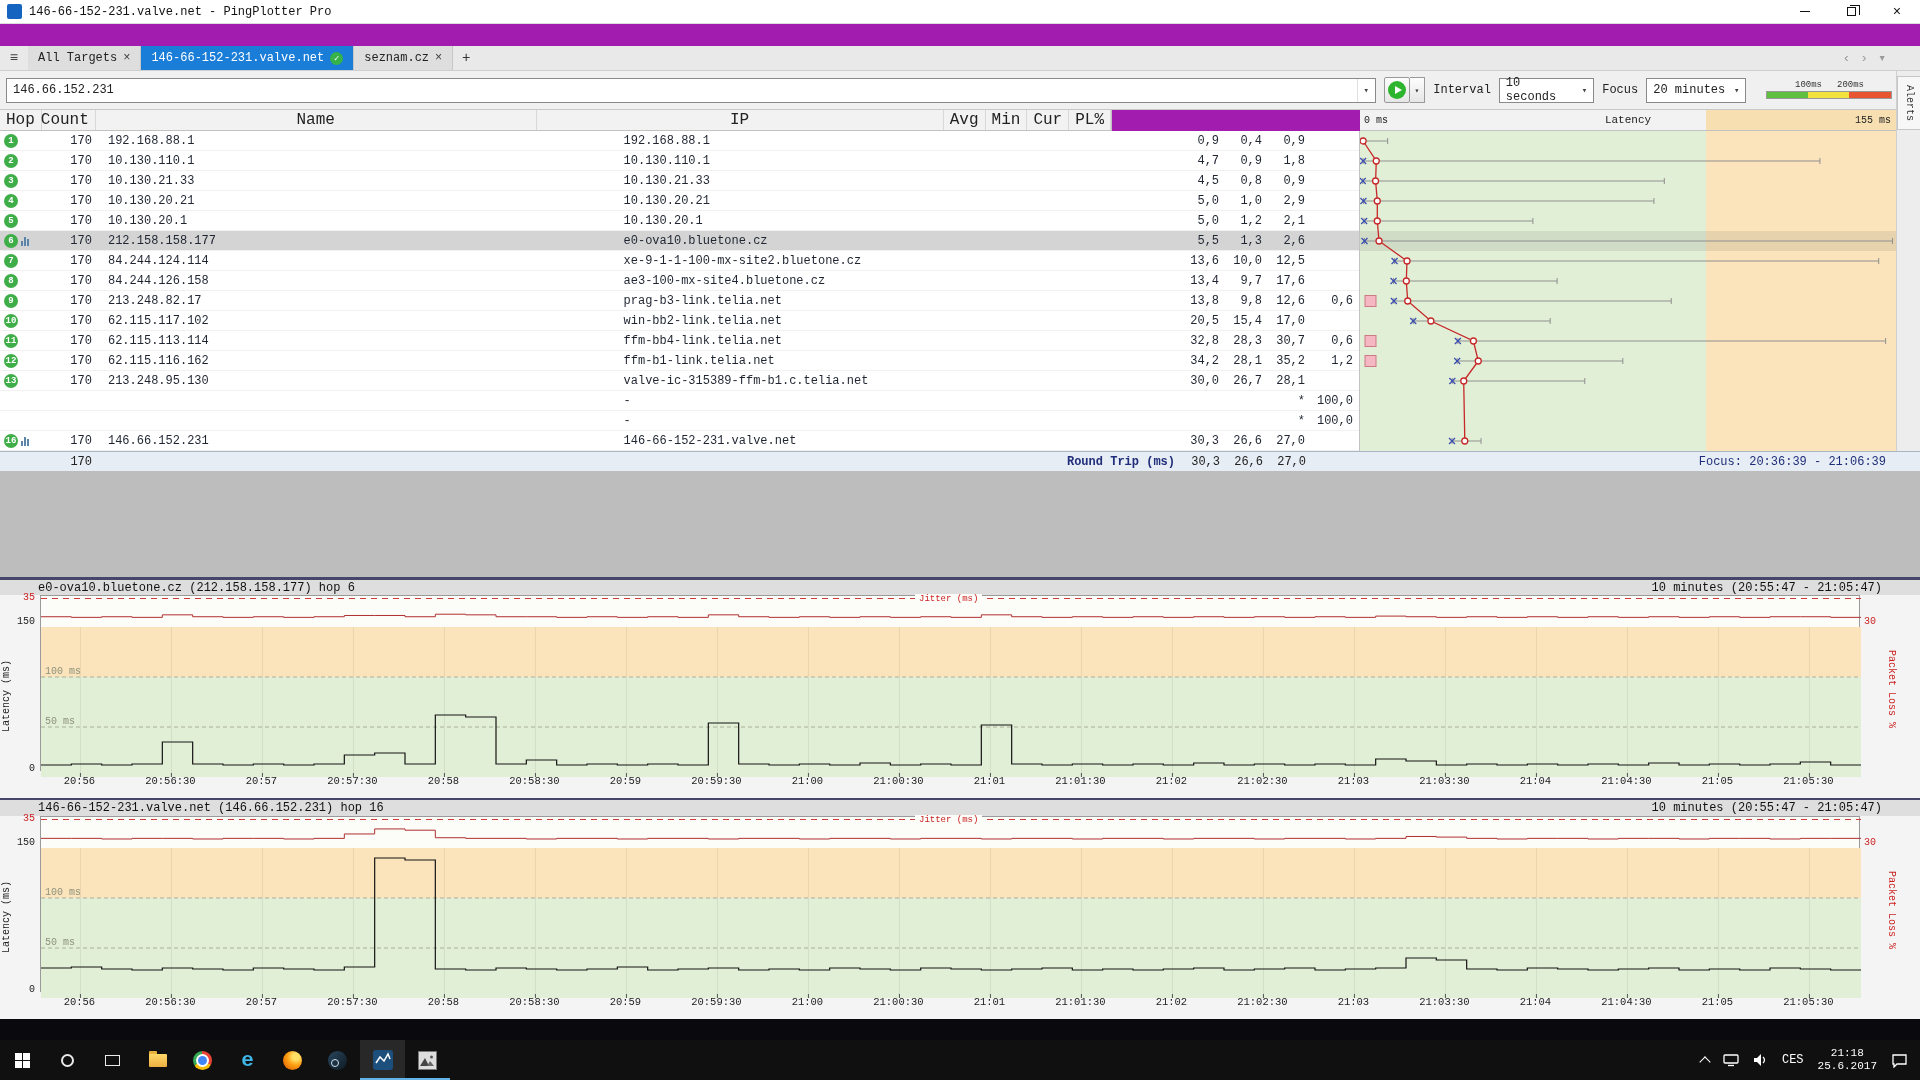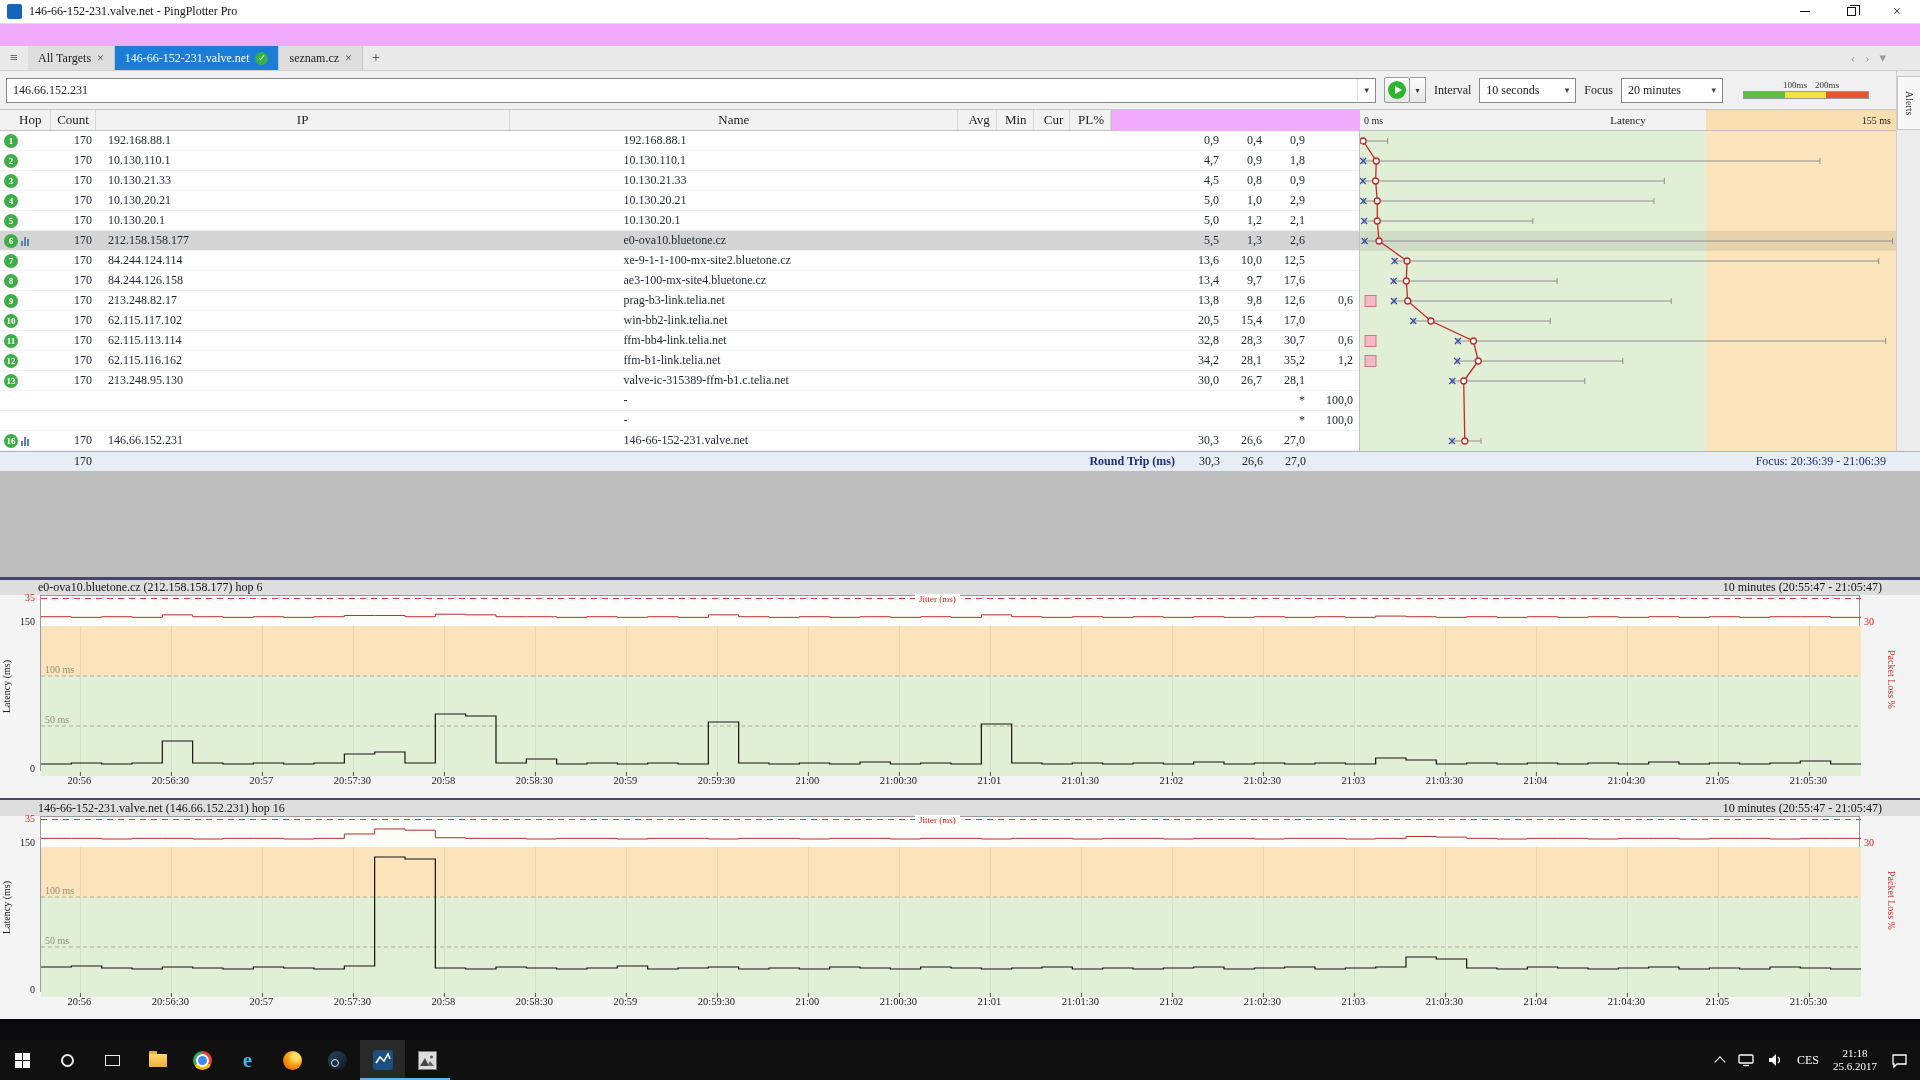--- a/index.html
+++ b/index.html
@@ -1,18 +1,18 @@
 <!DOCTYPE html>
 <html><head>
 <meta charset="utf-8">
 <style>
 *{margin:0;padding:0;box-sizing:border-box;}
 html,body{background:#000;}
-.screen{position:relative;width:1920px;height:1080px;background:#f0abfc;overflow:hidden;
-  font-family:Liberation Serif, serif;color:#222;}
+.screen{position:relative;width:1920px;height:1080px;background:#a21caf;overflow:hidden;
+  font-family:Liberation Mono, monospace;color:#222;}
 
 
 .titlebar{position:absolute;left:0;top:0;width:1920px;height:24px;background:#fff;
   border-bottom:1px solid #dcdcdc;display:flex;align-items:center;}
 .app-icon{width:15px;height:15px;margin:0 7px;border-radius:2px;background:#1565c0;flex:0 0 auto;}
 .title-text{font-size:12px;color:#111;}
 .win-controls{margin-left:auto;display:flex;height:100%;}
 .win-btn{width:46px;height:100%;display:flex;align-items:center;justify-content:center;color:#111;font-size:13px;}
 .min-glyph{width:10px;height:1px;background:#111;display:block;}
 .restore-glyph{width:9px;height:9px;border:1px solid #111;position:relative;background:#fff;}
@@ -50,21 +50,21 @@
 .legend .lab{position:absolute;top:0;font-size:9px;color:#333;transform:translateX(-50%);}
 .legend-bar{position:absolute;top:11px;left:0;width:126px;height:8px;border:1px solid #999;
   background:linear-gradient(to right,#5fbf3f 0 33%,#f2e23d 33% 66%,#e8542f 66% 100%);}
 
 
 .alerts-strip{position:absolute;left:1896px;top:71px;width:24px;height:380px;background:#ededed;border-left:1px solid #cfcfcf;}
 .alerts-tab{margin-top:5px;width:100%;height:54px;background:#f7f7f7;border:1px solid #c6c6c6;border-right:none;display:flex;align-items:center;justify-content:center;}
 .alerts-tab span{writing-mode:vertical-rl;font-size:10px;color:#333;}
 
 
-.thead{position:absolute;left:0;top:110px;width:1112px;height:21px;background:#f2f2f2;border-bottom:1px solid #c2c2c2;display:flex;font-size:13px;color:#222;border-right:1px solid #c2c2c2;padding-left:13px;}
+.thead{position:absolute;left:0;top:110px;width:1112px;height:21px;background:#f2f2f2;border-bottom:1px solid #c2c2c2;display:flex;font-size:16px;color:#222;border-right:1px solid #c2c2c2;}
 .th{display:flex;align-items:center;padding:0 6px;border-right:1px solid #d8d8d8;}
 .w-hop{width:44px;}.w-count{width:54px;}.w-ip{width:520px;}.w-name{width:563px;}
 .w-avg{width:45px;}.w-min{width:43px;}.w-cur{width:43px;}.w-pl{width:48px;}.w-lat{width:536px;}
 .t-center{justify-content:center;}.t-right{justify-content:flex-end;}
 .lat-head{position:absolute;left:1360px;top:110px;width:536px;height:21px;border-bottom:1px solid #c2c2c2;
   background:linear-gradient(to right,#f2f2f2 0 346px,#f7dfb2 346px);display:flex;align-items:center;font-size:11px;color:#222;position:absolute;}
 .lat-head .lh-left{margin-left:4px;font-size:10px;}
 .lat-head .lh-center{position:absolute;left:0;width:100%;text-align:center;}
 .lat-head .lh-right{margin-left:auto;margin-right:5px;font-size:10px;position:relative;}
 .rows{position:absolute;left:0;top:131px;width:1360px;height:320px;background:#fff;border-right:1px solid #c2c2c2;}
@@ -189,37 +189,37 @@
     <span class="tool-select sel-interval">
       <span>10 seconds</span>
       <span class="arrow">▾</span>
     </span>
     <span class="tool-label">Focus</span>
     <span class="tool-select sel-focus">
       <span>20 minutes</span>
       <span class="arrow">▾</span>
     </span>
     <span class="legend">
-      <span class="lab" style="left:52px;">100ms</span>
+      <span class="lab" style="left:42px;">100ms</span>
       <span class="lab" style="left:84px;">200ms</span>
       <span class="legend-bar"></span>
     </span>
   </div>
 
   <div class="alerts-strip">
     <div class="alerts-tab">
         <span>Alerts</span>
       </div>
   </div>
 
   <div class="thead">
     <div class="th w-hop">Hop</div>
     <div class="th w-count t-right">Count</div>
+    <div class="th w-name t-center">Name</div>
     <div class="th w-ip t-center">IP</div>
-    <div class="th w-name t-center">Name</div>
     <div class="th w-avg t-right">Avg</div>
     <div class="th w-min t-right">Min</div>
     <div class="th w-cur t-right">Cur</div>
     <div class="th w-pl t-right">PL%</div>
   </div>
   <div class="lat-head">
     <span class="lh-center">Latency</span>
     <span class="lh-left">0 ms</span>
     <span class="lh-right">155 ms</span>
   </div>

